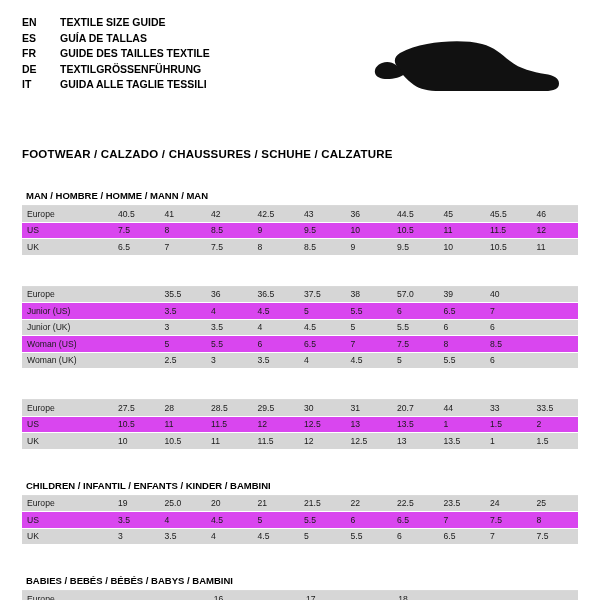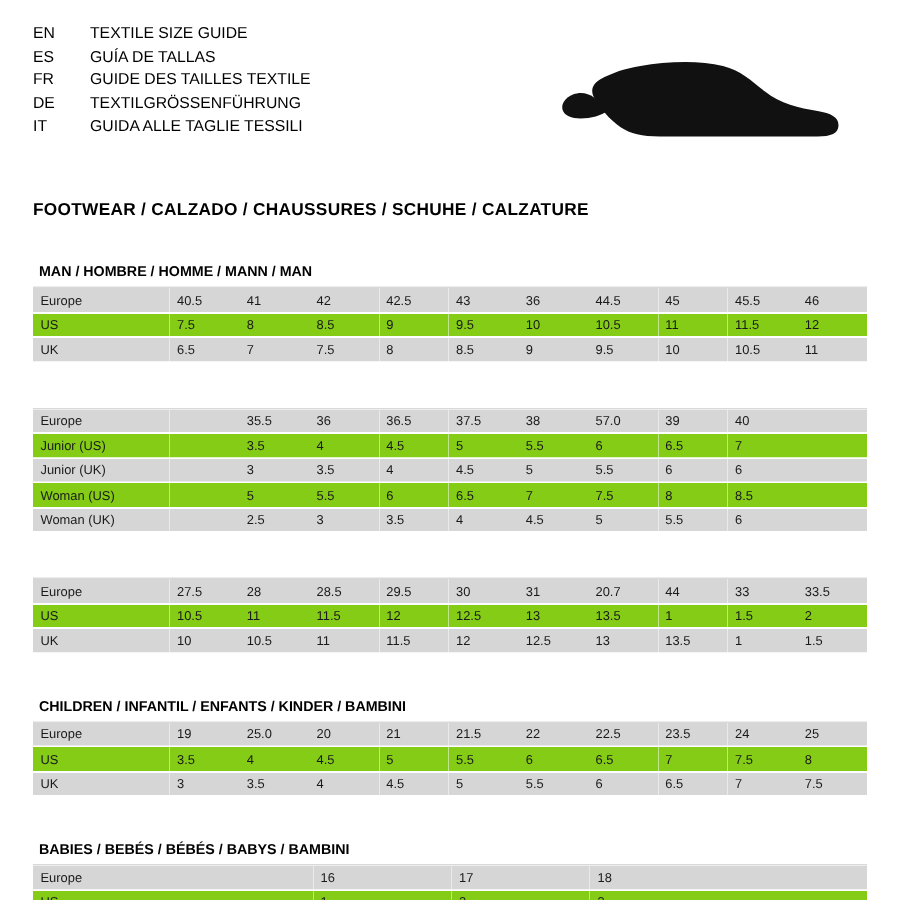--- a/index.html
+++ b/index.html
@@ -26,41 +26,41 @@
   
   .header {
     position: relative;
     height: 108px;
   }
   .lang-table {
     border-collapse: collapse;
   }
   .lang-table td {
     font-size: 10.5px;
-    font-weight: normal;
+    font-weight: bold;
     padding: 0 0 2.5px 0;
     line-height: 13px;
     white-space: nowrap;
   }
   .lang-code {
     width: 38px;
   }
   .shoe-wrap {
     position: absolute;
     right: 18px;
     top: 22px;
     width: 190px;
     height: 62px;
   }
 
   .footwear-title {
     font-size: 11.5px;
     font-weight: bold;
     letter-spacing: 0.2px;
-    margin-top: 10px;
+    margin-top: 24px;
   }
 
   
   .section {
     margin-top: 30px;
   }
   .section-title {
     font-size: 9.5px;
     font-weight: bold;
     padding: 0 0 4px 4px;
@@ -81,21 +81,21 @@
     padding: 0 0 0 5px;
     border-bottom: 1px solid #ffffff;
     color: #1a1a1a;
     white-space: nowrap;
     overflow: hidden;
   }
   table.size tr.shade td {
     background: #d6d6d6;
   }
   table.size tr.plain td {
-    background: #84cc16;
+    background: #d946ef;
   }
   table.size td.label {
     width: 86px;
   }
   .babies table.size td {
     width: 40px;
   }
   .babies table.size td.label {
     width: 86px;
   }

